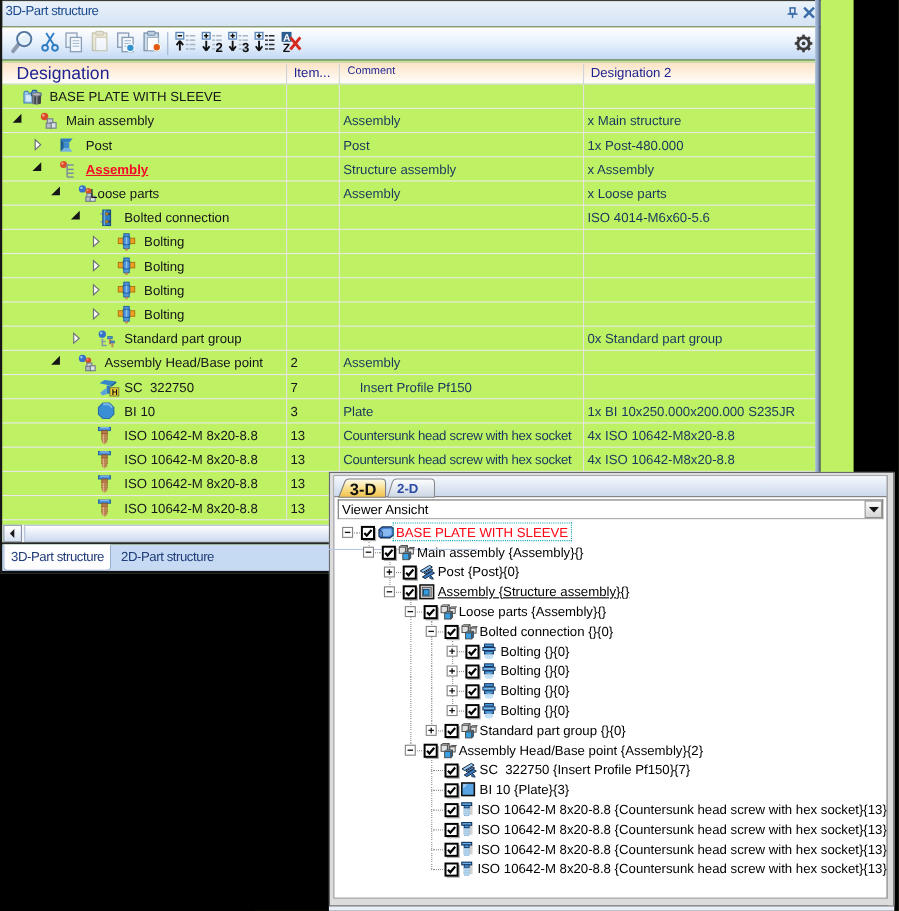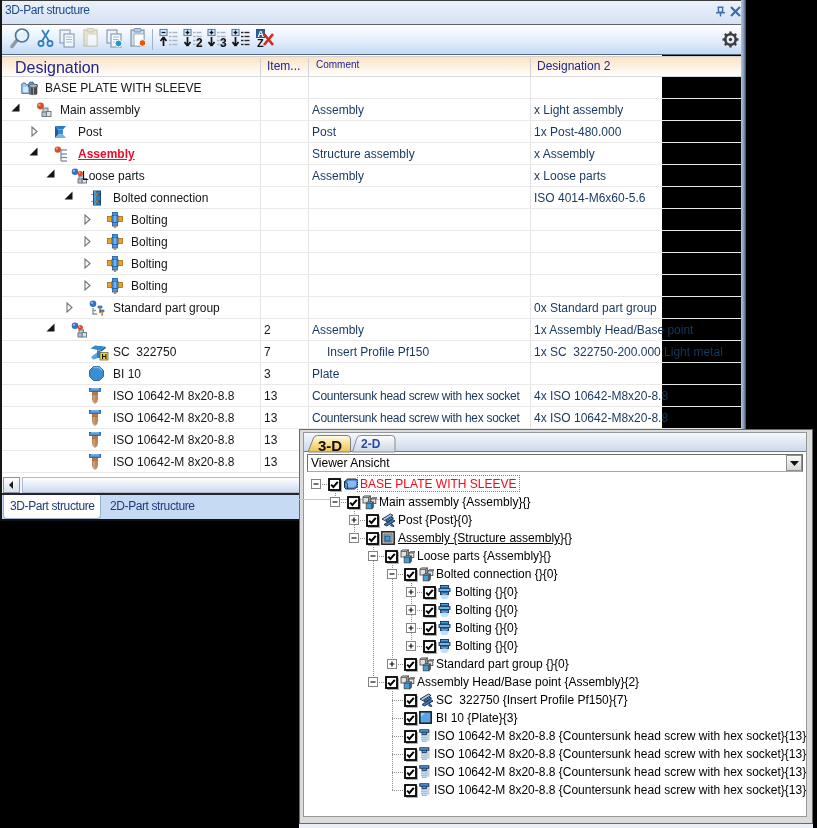--- a/index.html
+++ b/index.html
@@ -1,18 +1,18 @@
 <!DOCTYPE html>
 <html><head><meta charset="utf-8">
 <style>
 *{margin:0;padding:0;box-sizing:border-box;}
 html,body{width:817px;height:828px;background:#000;overflow:hidden;
  font-family:"Liberation Sans",sans-serif;}
 .abs{position:absolute;}
-#p1{position:absolute;left:0;top:0;width:662px;height:521px;background:#ffffff;}
+#p1{position:absolute;left:0;top:0;width:776px;height:521px;background:#bef264;}
 #p2{position:absolute;left:299px;top:429px;width:514px;height:399px;}
 .rowtxt{position:absolute;font-size:12px;white-space:nowrap;line-height:22px;height:22px;}
 .t2txt{position:absolute;font-size:12px;white-space:nowrap;line-height:18px;height:18px;color:#000;}
 .navy{color:#17375e;}
 .blk{color:#15151a;}
 .hdr{color:#1f2490;}
 svg{position:absolute;overflow:visible;}
 </style></head><body>
 <div id="p1">
     <div class="abs" style="left:0;top:0;width:2px;height:521px;background:#161616;z-index:5;"></div>
@@ -200,21 +200,21 @@
       <circle cx="4.5" cy="4" r="3.4" fill="#d94d28"></circle>
       <circle cx="3.4" cy="2.9" r="1.2" fill="#f0a080"></circle>
       <g stroke="#707a88" fill="#c9ced8">
         <rect x="7" y="6" width="5" height="5"></rect>
         <rect x="10" y="9.5" width="5" height="5" fill="#dde1e8"></rect>
         <rect x="6" y="10" width="4.5" height="4.5" fill="#b8bfca"></rect>
       </g>
     </svg>
     <div class="rowtxt blk" style="left:60px;top:99px;">Main assembly</div>
     <div class="rowtxt navy" style="left:312px;top:99px;">Assembly</div>
-    <div class="rowtxt navy" style="left:534px;top:99px;">x Light assembly</div>
+    <div class="rowtxt navy" style="left:534px;top:99px;">x Main structure</div>
     <div class="abs" style="left:2px;top:142px;width:739px;height:1px;background:#e9e9e9;"></div>
     <svg style="left:31px;top:126px" width="7" height="11" viewBox="0 0 7 11">
       <path d="M1 1 L1 10 L6 5.5 Z" fill="#fdfdfd" stroke="#6f7478" stroke-width="1.1"></path>
     </svg>
     <svg style="left:54px;top:124px" width="14" height="16" viewBox="0 0 14 16">
       <path d="M1 2 L12 2 L9 5.5 L4 5.5 Z" fill="#2f7cc4"></path>
       <path d="M4 5.5 L9 5.5 L9 10.5 L4 10.5 Z" fill="#3d8ad0"></path>
       <path d="M1 14 L12 14 L9 10.5 L4 10.5 Z" fill="#77b4e4"></path>
       <path d="M1 2 L4 5.5 L4 10.5 L1 14 Z" fill="#1d5d9c"></path>
     </svg>
@@ -359,44 +359,44 @@
       <circle cx="4" cy="3.8" r="3.3" fill="#3572c8"></circle>
       <circle cx="3" cy="2.8" r="1.1" fill="#9cc2ee"></circle>
       <circle cx="9.3" cy="5.6" r="2.6" fill="#d94d28"></circle>
       <circle cx="8.6" cy="4.9" r="0.9" fill="#f0a080"></circle>
       <g stroke="#707a88" fill="#ccd1da">
         <rect x="8" y="8" width="4.5" height="4.5"></rect>
         <rect x="11" y="10.5" width="4.5" height="4.5" fill="#dde1e8"></rect>
         <rect x="7" y="11" width="4" height="4" fill="#b8bfca"></rect>
       </g>
     </svg>
+    <div class="rowtxt blk" style="left:95px;top:319px;">Assembly Head/Base point</div>
     <div class="rowtxt blk" style="left:264px;top:319px;">2</div>
     <div class="rowtxt navy" style="left:312px;top:319px;">Assembly</div>
-    <div class="rowtxt navy" style="left:534px;top:319px;">1x Assembly Head/Base point</div>
     <div class="abs" style="left:2px;top:362px;width:739px;height:1px;background:#e9e9e9;"></div>
     <svg style="left:89px;top:344px" width="19" height="16" viewBox="0 0 19 16">
       <path d="M1.5 4.5 L6 1.5 L16 2.5 L11 6.5 Z" fill="#3388cc"></path>
       <path d="M11 6.5 L16 2.5 L17 4 L12.5 7.5 Z" fill="#1d649c"></path>
       <path d="M8 6.5 L11.5 6.5 L11.5 14 L8 14 Z" fill="#2f7cc4"></path>
       <path d="M2 13 L8 8.5 L8 14.5 L4 15.5 Z" fill="#5ca2dc"></path>
       <rect x="11" y="8.5" width="8" height="7.5" fill="#f2d23c" stroke="#6e6e2a" stroke-width="0.8"></rect>
       <text x="12.5" y="15" font-family="Liberation Sans" font-size="7.5" font-weight="bold" fill="#111">H</text>
     </svg>
     <div class="rowtxt blk" style="left:113px;top:341px;">SC&nbsp; 322750</div>
     <div class="rowtxt blk" style="left:264px;top:341px;">7</div>
     <div class="rowtxt navy" style="left:312px;top:341px;margin-left:15px;">Insert Profile Pf150</div>
-    <div class="rowtxt navy" style="left:534px;top:341px;">1x SC&nbsp; 322750-200.000 Light metal</div>
     <div class="abs" style="left:2px;top:384px;width:739px;height:1px;background:#e9e9e9;"></div>
     <svg style="left:89px;top:366px" width="15" height="15" viewBox="0 0 15 15">
       <path d="M4.5 0.5 L10.5 0.5 L14.5 4.5 L14.5 10.5 L10.5 14.5 L4.5 14.5 L0.5 10.5 L0.5 4.5 Z" fill="#3a8fd4" stroke="#2a6ca8"></path>
       <path d="M4.7 1.5 L10 1.5 L13 4.5" stroke="#7cb8e8" stroke-width="1.6" fill="none"></path>
     </svg>
     <div class="rowtxt blk" style="left:113px;top:363px;">BI 10</div>
     <div class="rowtxt blk" style="left:264px;top:363px;">3</div>
     <div class="rowtxt navy" style="left:312px;top:363px;">Plate</div>
+    <div class="rowtxt navy" style="left:534px;top:363px;">1x BI 10x250.000x200.000 S235JR</div>
     <div class="abs" style="left:2px;top:406px;width:739px;height:1px;background:#e9e9e9;"></div>
     <svg style="left:89px;top:388px" width="12" height="16" viewBox="0 0 12 16">
       <rect x="0.5" y="0.5" width="11" height="3" fill="#4a90d8" stroke="#1d5d9c" stroke-width="0.8"></rect>
       <path d="M2 0.8 L10 0.8" stroke="#9cc8f0" stroke-width="1"></path>
       <rect x="3.5" y="3.5" width="5" height="3" fill="#b87848" stroke="#7c4c20" stroke-width="0.6"></rect>
       <path d="M3 7 h6 M3 9 h6 M3 11 h6 M3.5 13 h5" stroke="#a06030" stroke-width="1.6"></path>
       <path d="M4 6.5 L8 6.5 L8 14.5 L6 16 L4 14.5 Z" fill="#c08858" opacity="0.85"></path>
       <path d="M5 7 L5 15" stroke="#e0b088" stroke-width="1"></path>
     </svg>
     <div class="rowtxt blk" style="left:113px;top:385px;">ISO 10642-M 8x20-8.8</div>

